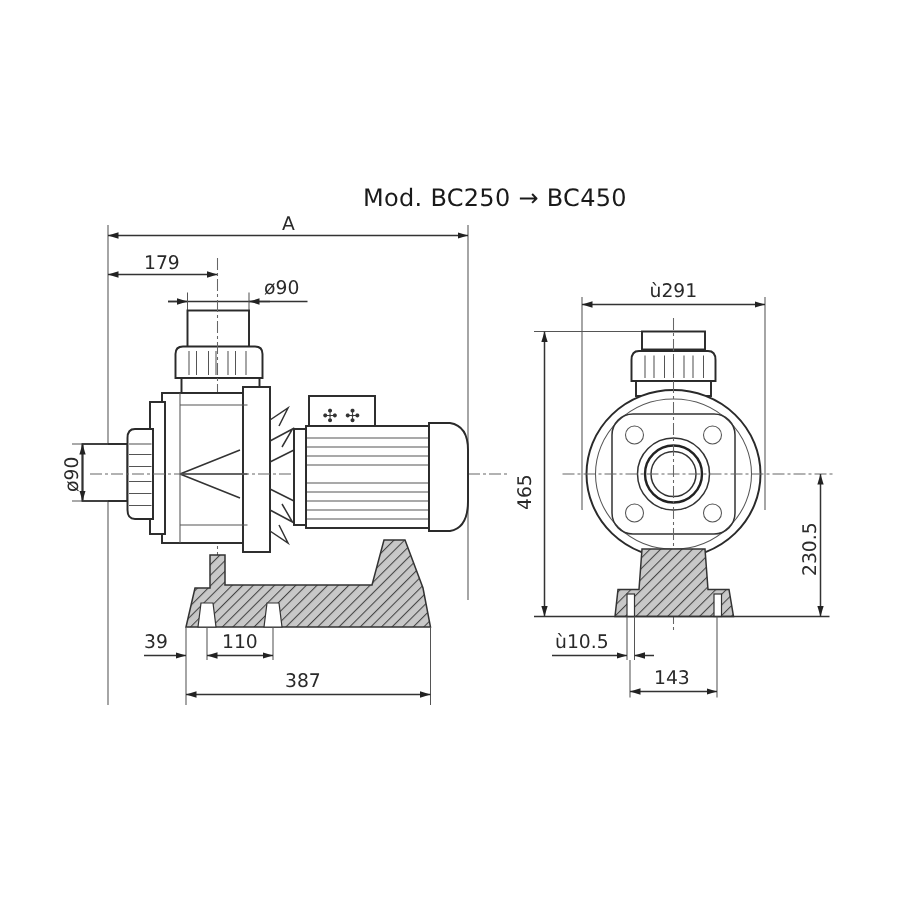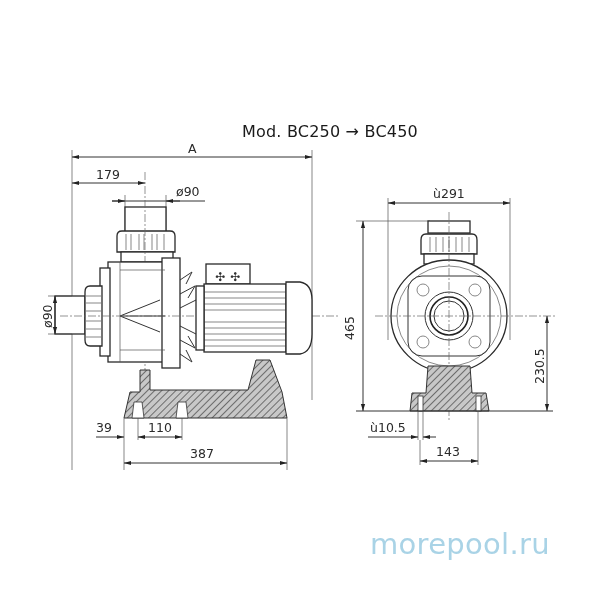--- a/index.html
+++ b/index.html
@@ -210,14 +210,13 @@
 
       <g>
         <line class="thin" x1="420" y1="440" x2="420" y2="465"></line>
         <line class="thin" x1="478" y1="411" x2="478" y2="465"></line>
         <line class="ln" x1="420" y1="461" x2="478" y2="461" marker-start="url(#arr)" marker-end="url(#arr)"></line>
         <text class="dim" x="436" y="456">143</text>
       </g>
     </g>
   </svg>
 
-  <div class="watermark">morepool.ru</div>
 </div>
 
 </body></html>

